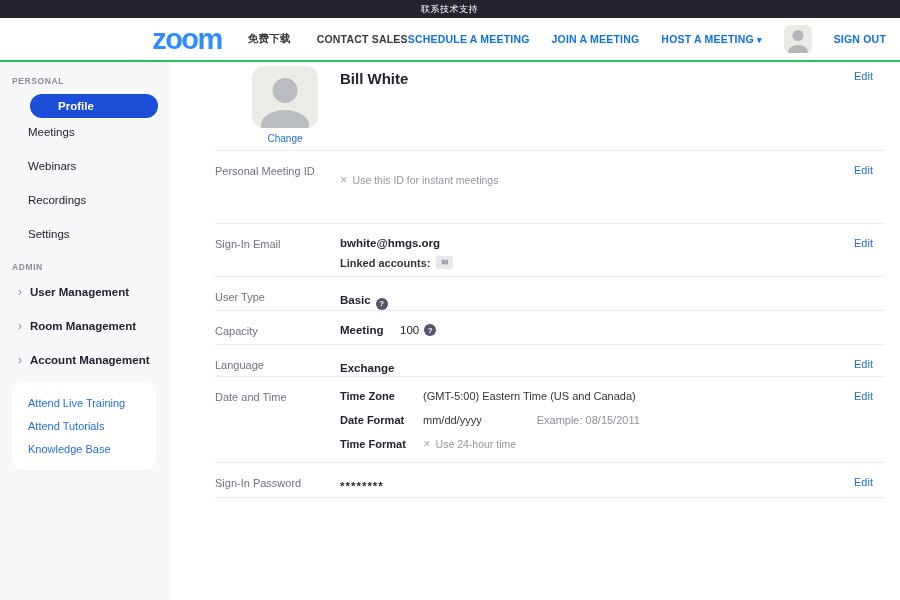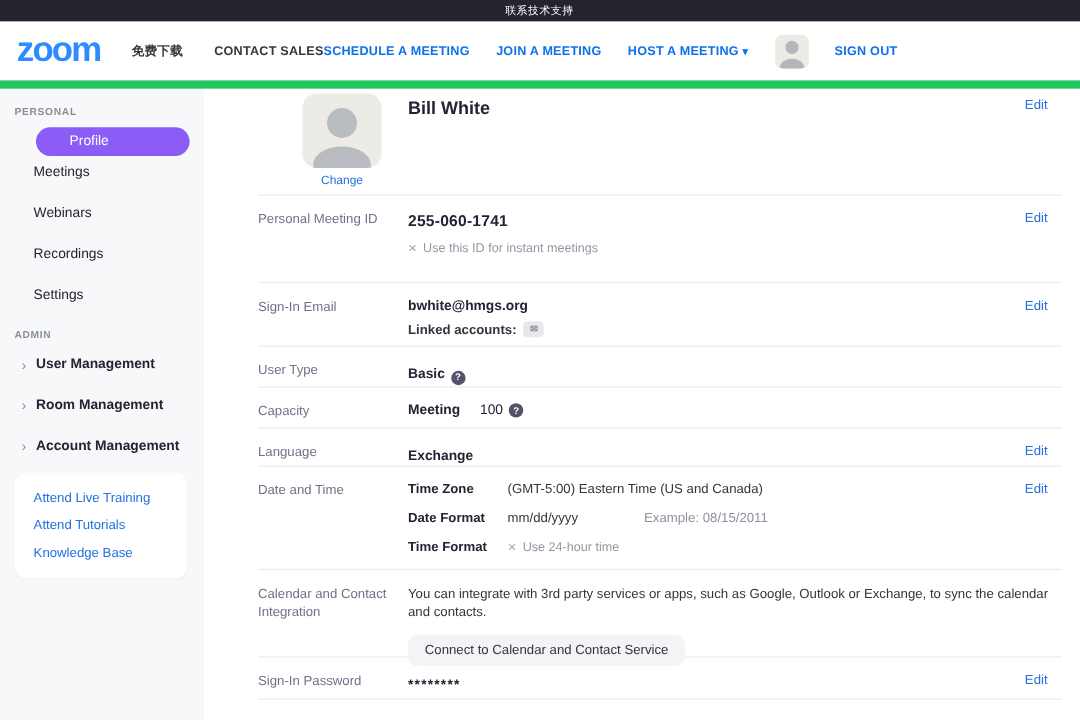--- a/index.html
+++ b/index.html
@@ -4,22 +4,22 @@
 <style>
   * { margin:0; padding:0; box-sizing:border-box; }
   html,body { width:900px; height:600px; overflow:hidden; background:#fff;
     font-family:"Liberation Sans", sans-serif; color:#232333; }
 
   
   .topbar { height:18px; background:#23242e; display:flex; justify-content:center; align-items:center; }
   .topbar-link { color:#fdfdfd; font-size:9px; padding-right:1px; letter-spacing:.5px; white-space:nowrap; }
 
   
-  .header { height:56px; background:#fff; display:flex; justify-content:flex-start; align-items:center;
-    padding:0 14px 0 14px; border-bottom:7px solid #22c55e; }
+  .header { height:44px; background:#fff; display:flex; justify-content:flex-end; align-items:center;
+    padding:0 14px 0 14px; border-bottom:2px solid #22c55e; }
   .header-left { display:flex; align-items:center; gap:26px; }
   .logo { color:#2d8cff; font-size:29px; font-weight:bold; letter-spacing:-1.5px; line-height:1; cursor:pointer; }
   .hlink { font-size:10.5px; font-weight:bold; letter-spacing:.2px; cursor:pointer; text-decoration:none; white-space:nowrap; }
   .hlink.dark { color:#36383f; }
   .hlink.blue { color:#0e71eb; }
   .header-right { display:flex; align-items:center; gap:22px; }
   .caret { font-size:9px; color:#0e71eb; }
 
   .avatar-sm { width:28px; height:28px; border-radius:6px; background:#eceae4; position:relative; overflow:hidden; cursor:pointer; }
   .avatar-sm .p-head { position:absolute; top:5px; left:50%; transform:translateX(-50%); width:11px; height:11px; border-radius:50%; background:#b3b6ba; }
@@ -28,21 +28,21 @@
   
   .page-body { display:flex; height:538px; }
 
   
   .sidebar { width:170px; background:#f7f8fa; flex-shrink:0; padding-top:14px; position:relative; }
   .side-heading { font-size:8.5px; color:#8a8c98; letter-spacing:.6px; padding:0 0 6px 12px; font-weight:bold; }
   .side-heading.admin { margin-top:16px; }
   .side-item { font-size:11.5px; color:#232333; padding:6px 0 6px 28px; margin:2px 12px 2px 12px; border-radius:14px;
     cursor:pointer; white-space:nowrap; }
   .side-item.plain { padding-left:16px; margin-bottom:10px; }
-  .side-item.active { background:#8b5cf6; color:#fff; font-weight:normal;margin-left:30px; }
+  .side-item.active { background:#1d4ed8; color:#fff; font-weight:bold;margin-left:30px; }
   .side-item.expandable { display:flex; align-items:center; gap:8px; font-weight:bold; padding-left:6px; margin-bottom:10px; }
   .chev { color:#8f91a0; font-size:12px; font-weight:normal; line-height:1; }
   .side-card { position:absolute; left:12px; right:14px; top:320px; background:#fff; border-radius:10px;
     padding:15px 16px; box-shadow:0 1px 2px rgba(0,0,0,.03); }
   .side-card a { display:block; color:#2470e0; font-size:11px; text-decoration:none; margin-bottom:11px; cursor:pointer; white-space:nowrap; }
   .side-card a:last-child { margin-bottom:0; }
 
   
   .main { flex:1; background:#fff; padding:0 15px 0 45px; overflow:hidden; }
   .row { display:flex; border-bottom:1px solid #ececf1; padding-top:13px; position:relative; }
@@ -166,21 +166,20 @@
       </div>
       <div class="row-value">
         <div class="profile-name">Bill White</div>
       </div>
       <a class="edit-link">Edit</a>
     </div>
 
     <div class="row pmi-row">
       <div class="row-label">Personal Meeting ID</div>
       <div class="row-value">
-        <div class="pmi-id">255-060-1741</div>
         <div class="muted-check">
           <span class="cross">✕</span>
           <span>Use this ID for instant meetings</span>
         </div>
       </div>
       <a class="edit-link">Edit</a>
     </div>
 
     <div class="row email-row">
       <div class="row-label">Sign-In Email</div>
@@ -236,27 +235,20 @@
           <span class="dt-sub">Time Format</span>
           <span class="muted-check">
             <span class="cross">✕</span>
             <span>Use 24-hour time</span>
           </span>
         </div>
       </div>
       <a class="edit-link">Edit</a>
     </div>
 
-    <div class="row cal-row">
-      <div class="row-label">Calendar and Contact Integration</div>
-      <div class="row-value">
-        <div class="cal-desc">You can integrate with 3rd party services or apps, such as Google, Outlook or Exchange, to sync the calendar and contacts.</div>
-        <button class="cal-btn">Connect to Calendar and Contact Service</button>
-      </div>
-    </div>
 
     <div class="row pw-row">
       <div class="row-label">Sign-In Password</div>
       <div class="row-value">
         <span class="pw-dots">********</span>
       </div>
       <a class="edit-link">Edit</a>
     </div>
 
   </div>

